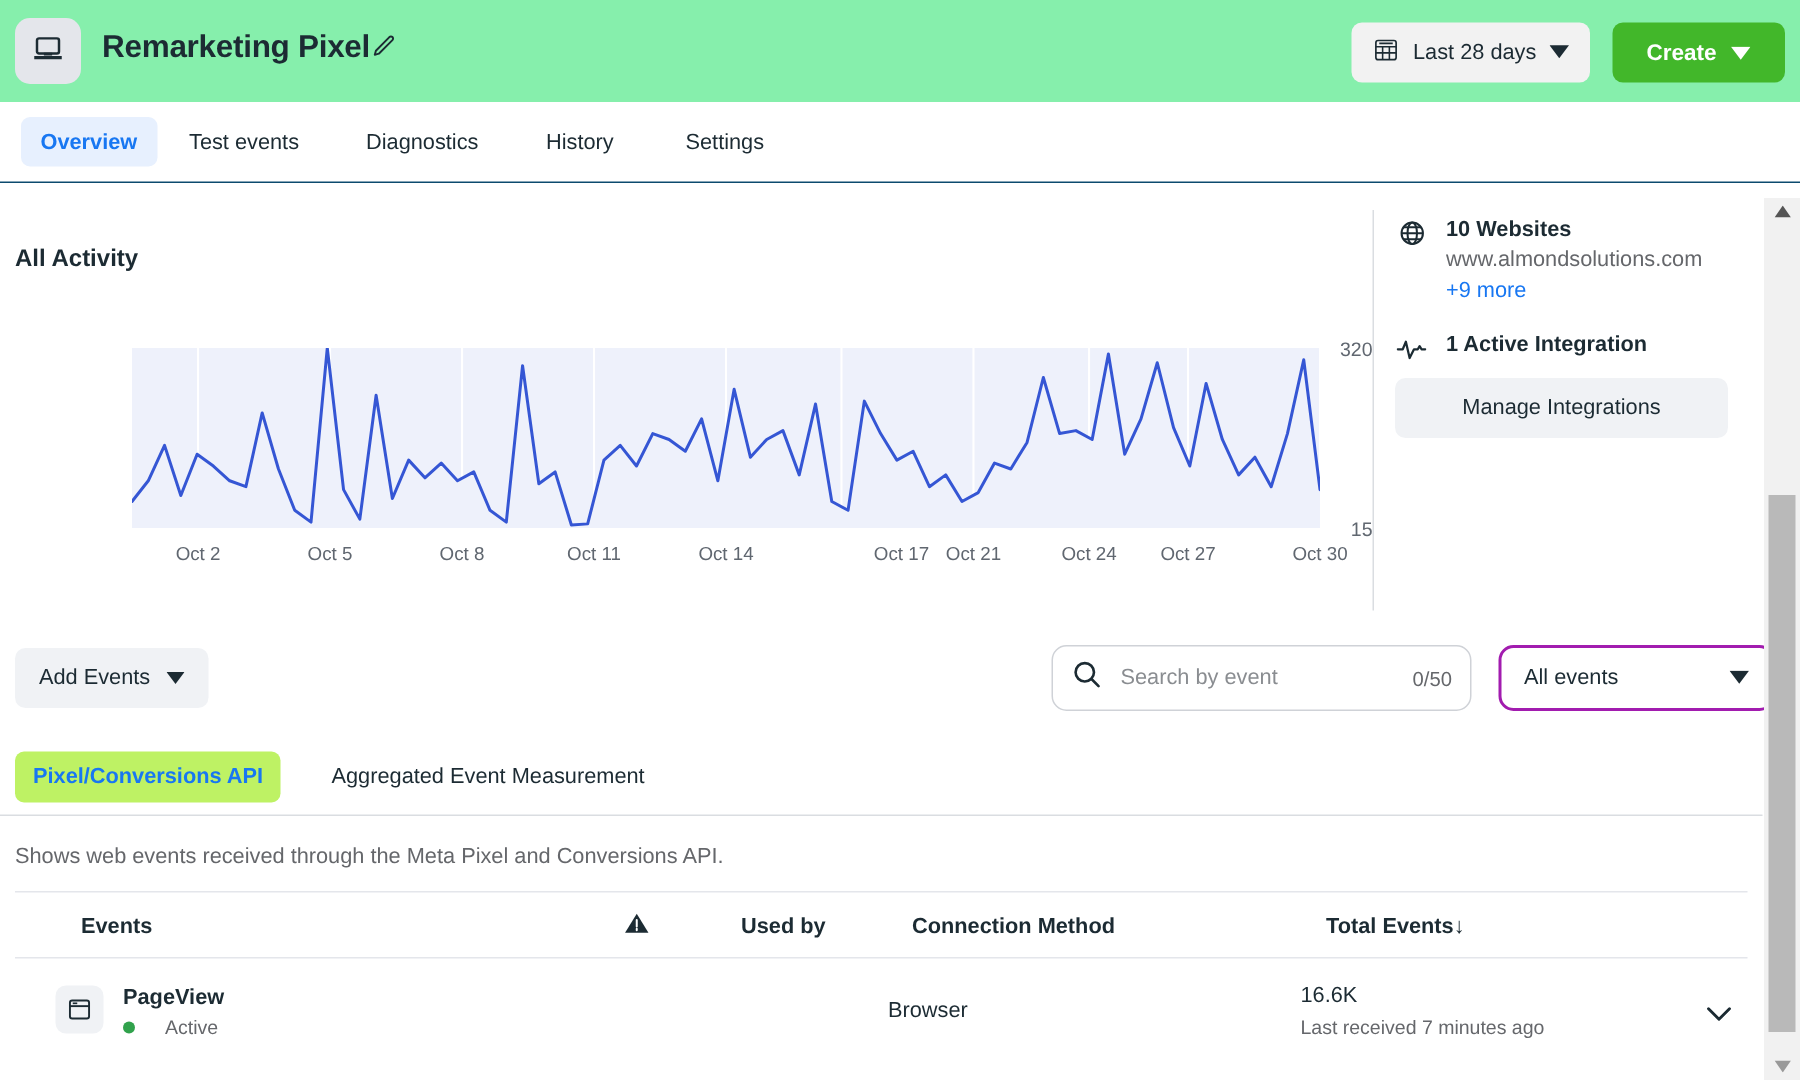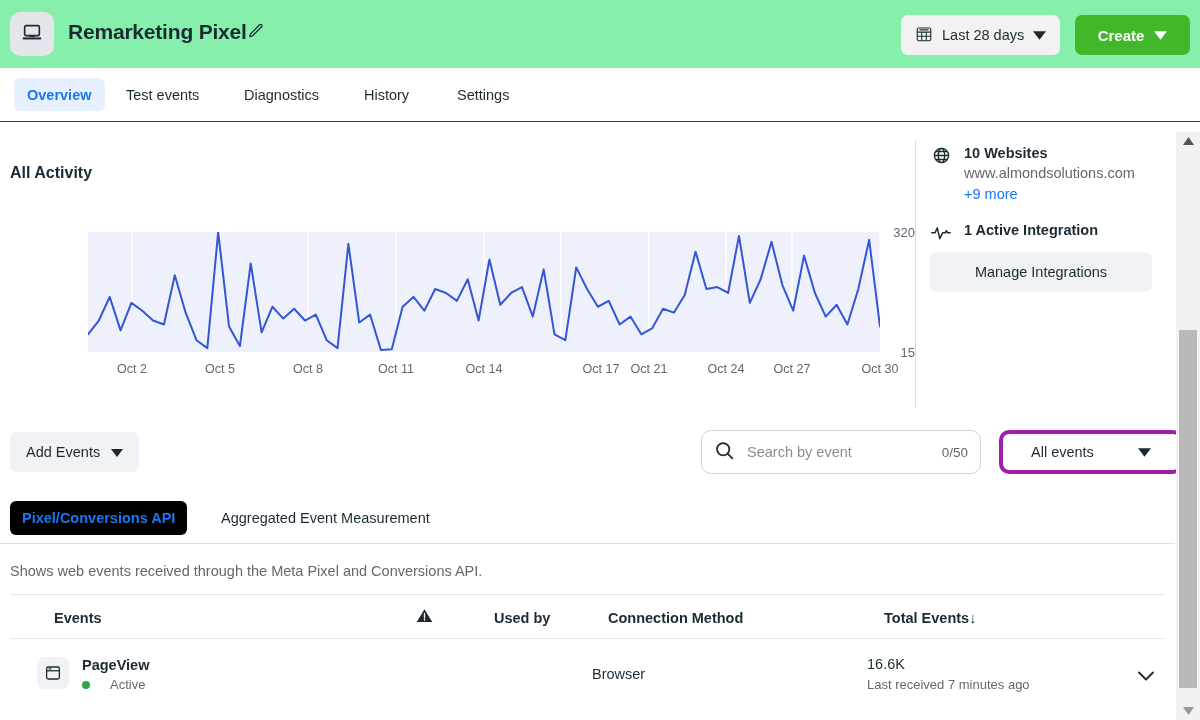--- a/index.html
+++ b/index.html
@@ -129,38 +129,38 @@
   #search-input {
     border: none; outline: none; flex: 1; margin-left: 10px;
     font-size: 14.5px; color: #1c2b33; background: transparent;
     font-family: "Liberation Sans", sans-serif;
   }
   #search-input::placeholder { color: #8a8d91; }
   #search-counter { font-size: 13.5px; color: #65676b; }
   #events-filter {
     position: absolute; left: 999px; top: 430px;
     width: 184px; height: 44px;
-    border: 4px solid #a21caf; border-radius: 10px; background: #fff;
+    border: 2px solid #a21caf; border-radius: 10px; background: #fff;
     display: flex; align-items: center; justify-content: space-between;
-    padding: 0 28px; cursor: pointer;
+    padding: 0 15px; cursor: pointer;
   }
   #events-filter-label { font-size: 14.5px; color: #1c2b33; }
 
   
   #subtabs {
     position: absolute; left: 0; top: 492px; width: 1175px; height: 52px;
     border-bottom: 1px solid #dadde1;
   }
   .subtab {
     position: absolute; top: 9px; height: 34px;
     display: flex; align-items: center; padding: 0 12px;
     border-radius: 6px; font-size: 14.5px; color: #1c2b33;
     cursor: pointer; white-space: nowrap;
   }
-  .subtab.active { background: #000000; color: #1877f2; font-weight: bold; }
+  .subtab.active { background: #bef264; color: #1877f2; font-weight: bold; }
 
   
   #table-desc {
     position: absolute; left: 10px; top: 563px;
     font-size: 14.5px; color: #65676b;
   }
   #table { position: absolute; left: 10px; top: 594px; width: 1155px; }
   #thead {
     position: relative; height: 45px; border-bottom: 1px solid #e4e6eb;
     border-top: 1px solid #e4e6eb;

